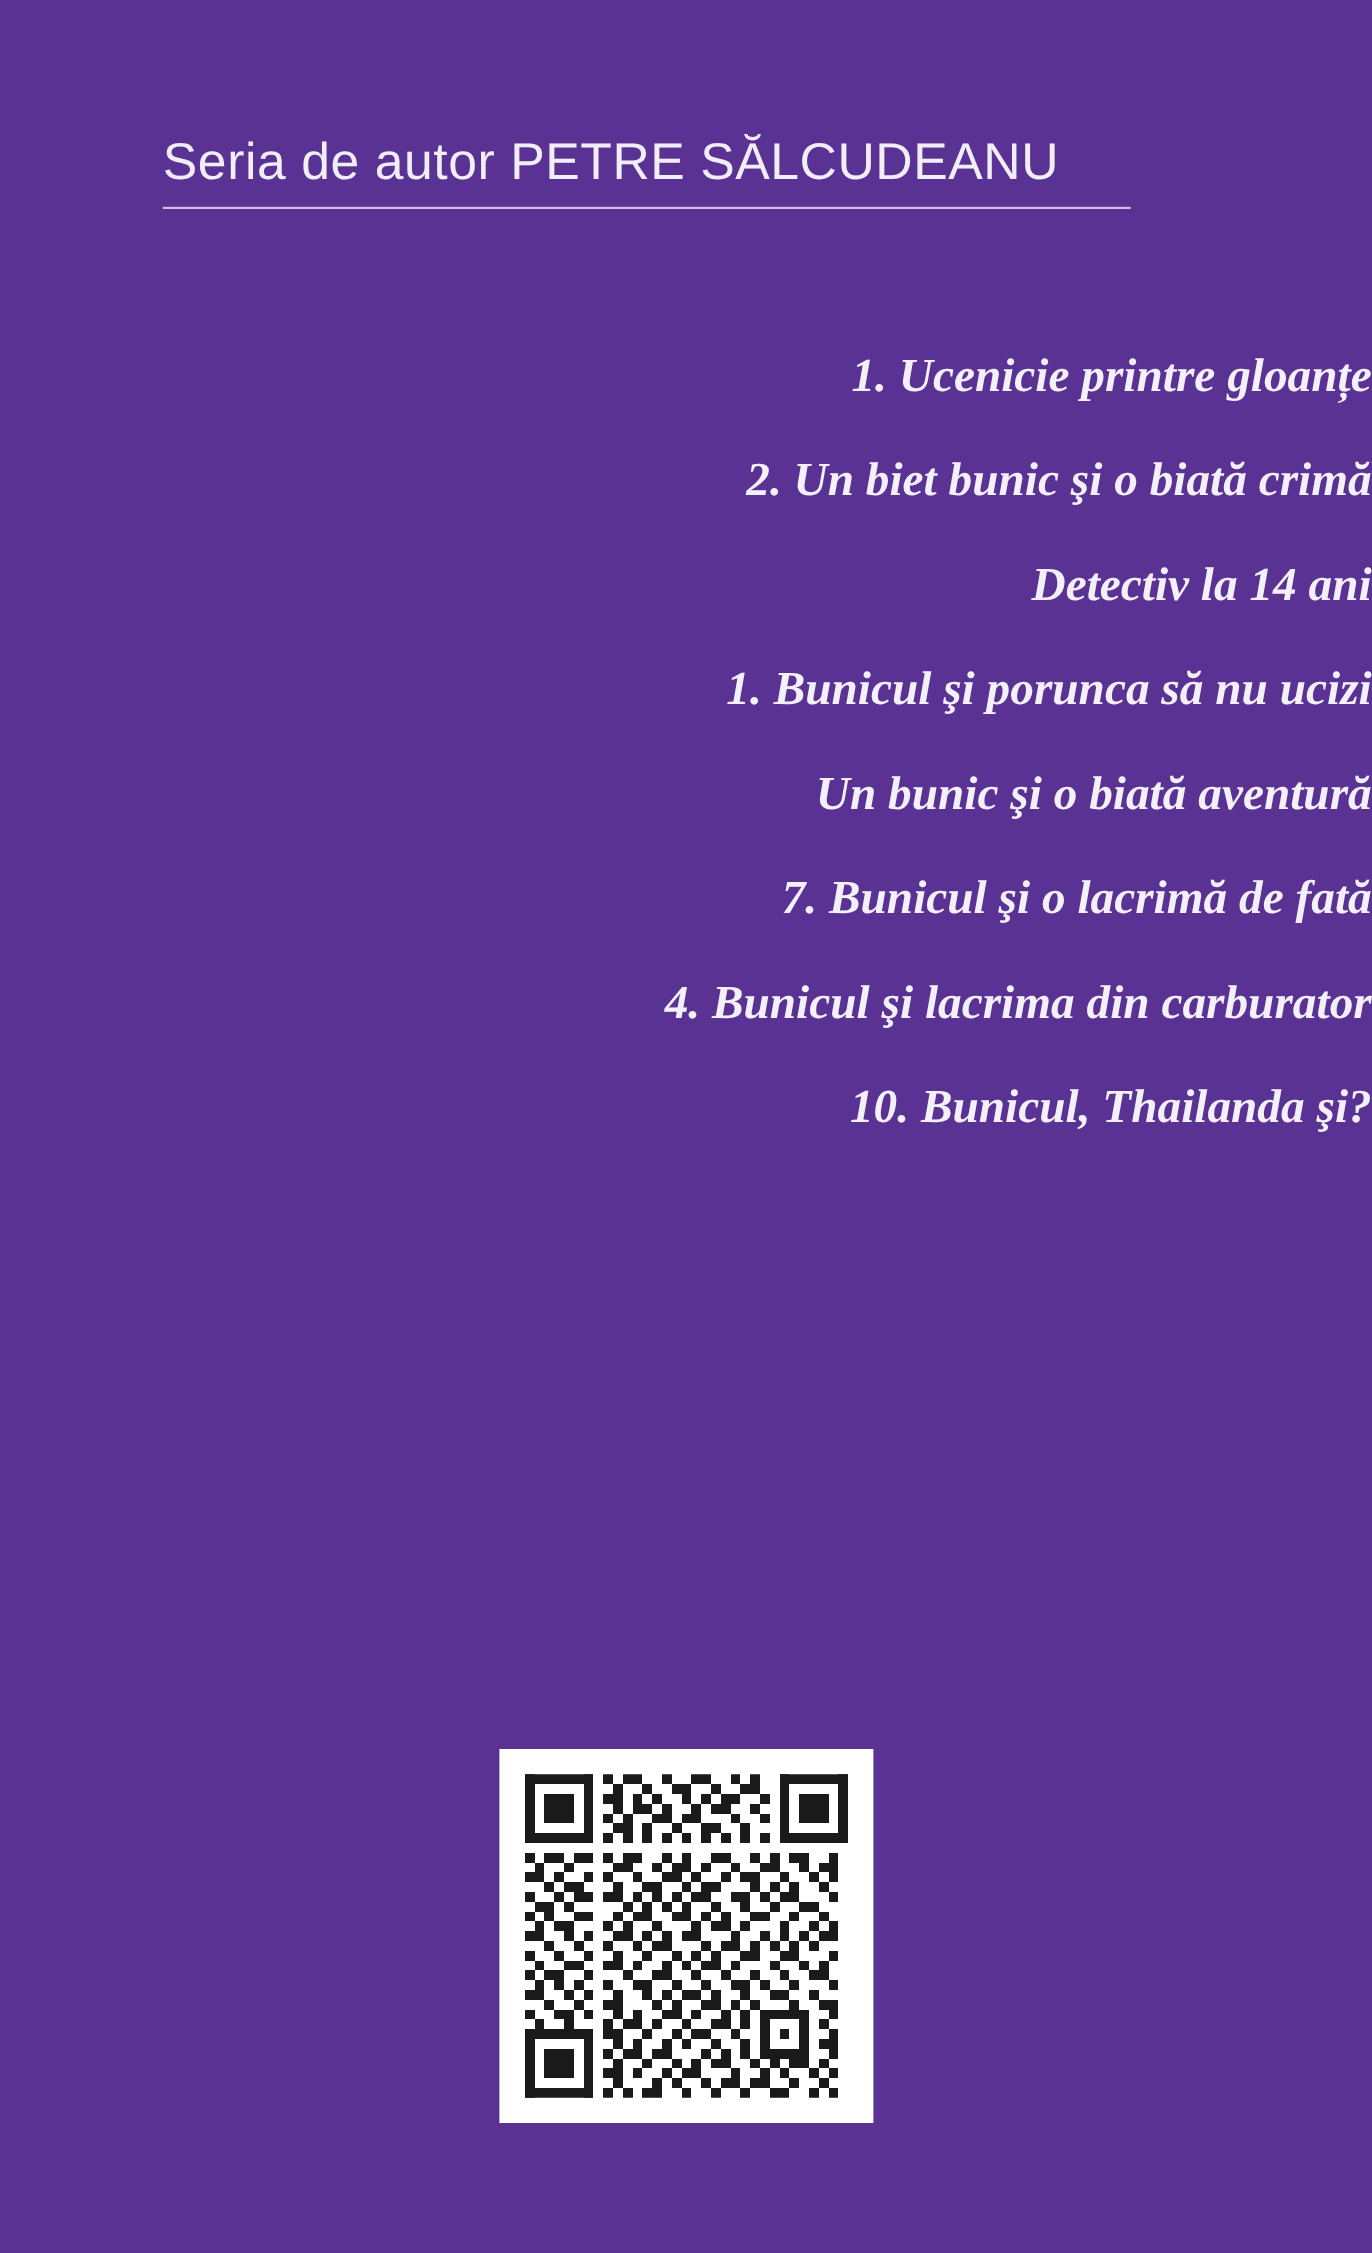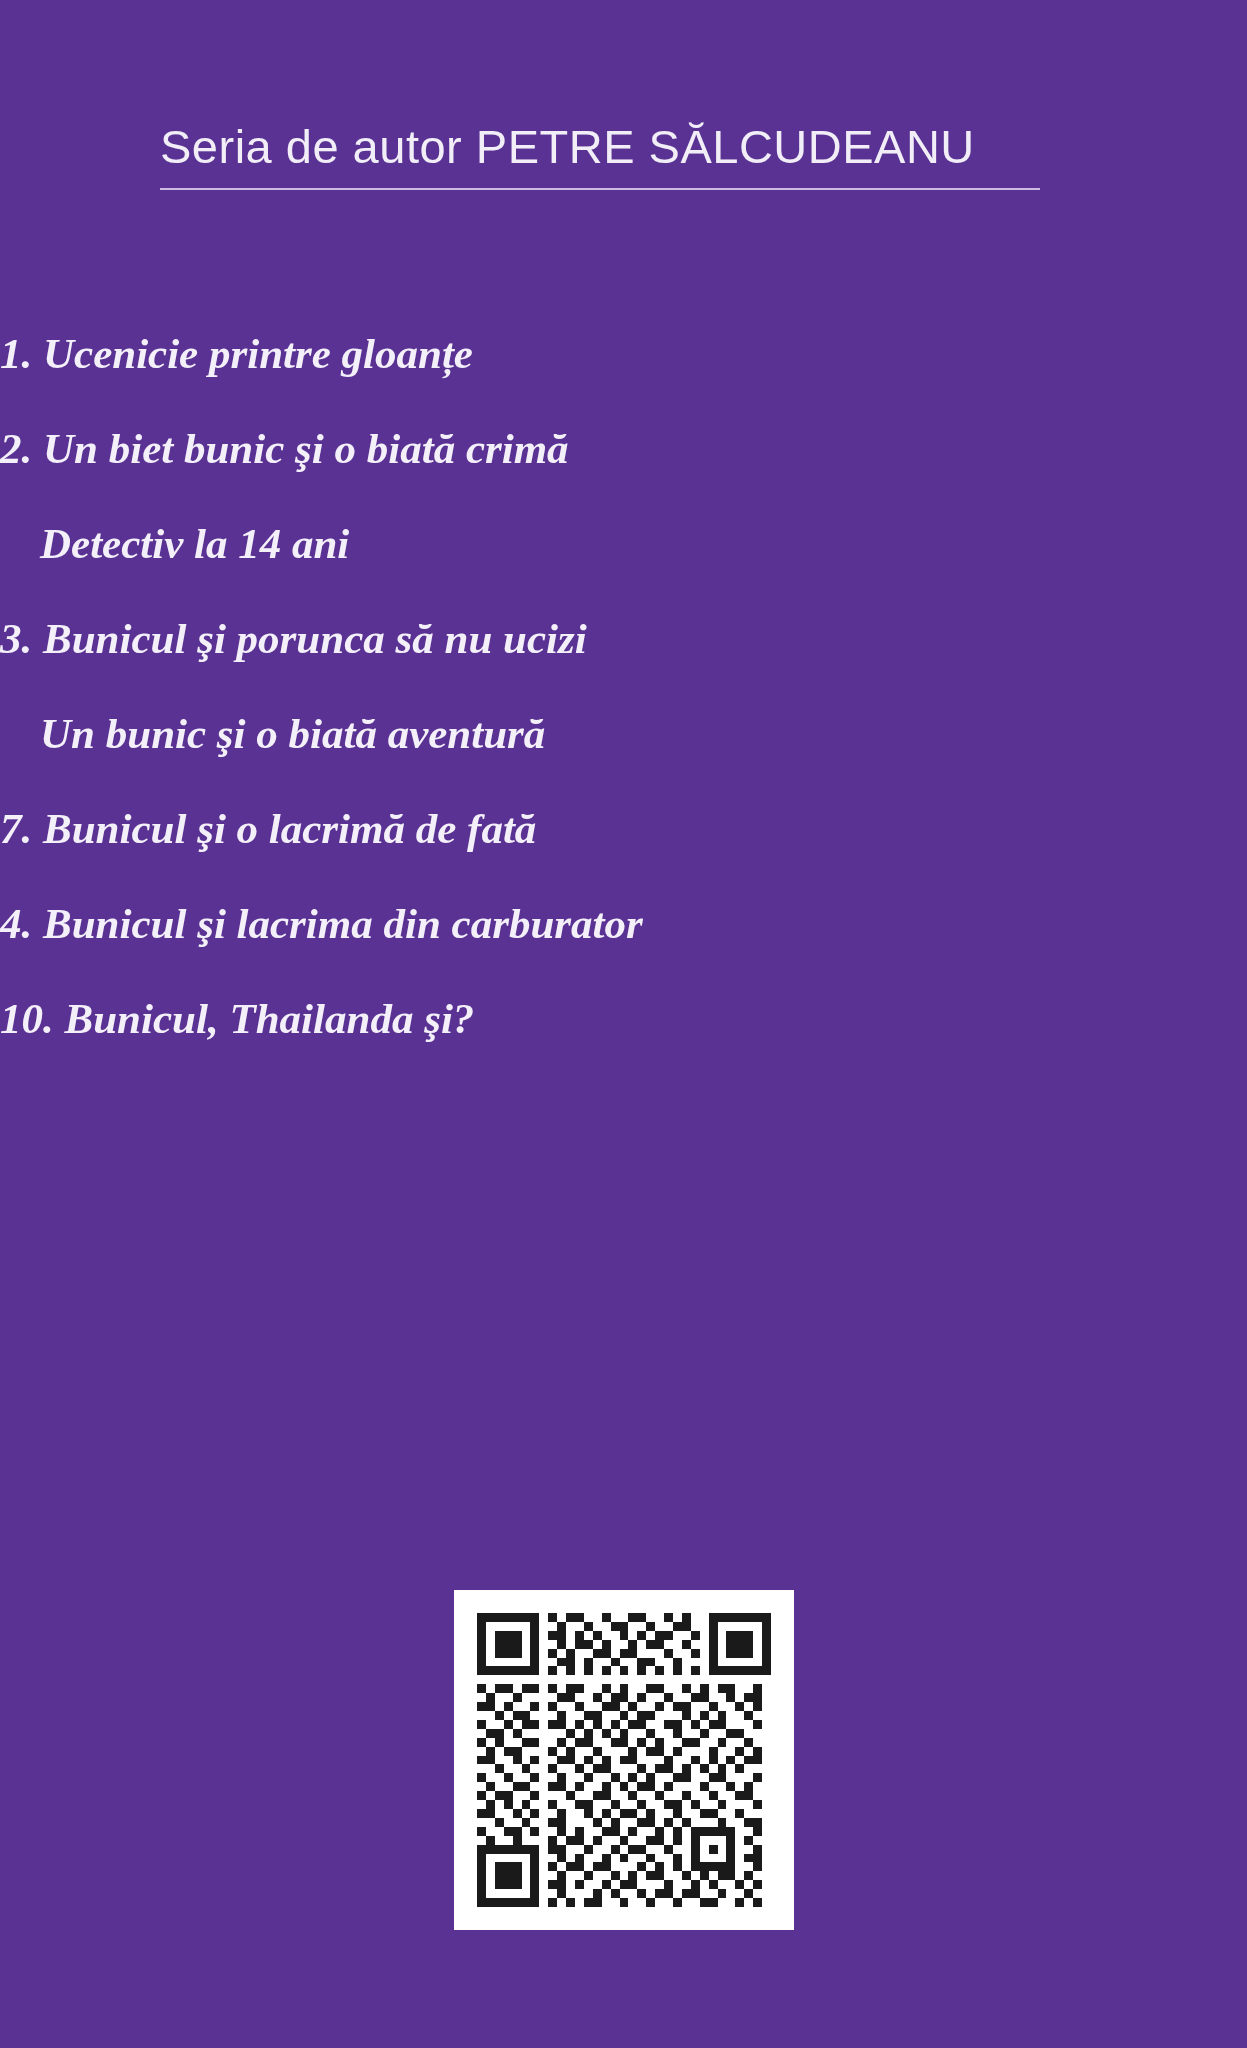--- a/index.html
+++ b/index.html
@@ -15,21 +15,21 @@
   }
   .page {
     position: relative;
     width: 1247px;
     height: 2048px;
     background: #5a3293;
     box-sizing: border-box;
   }
   .header {
     position: absolute;
-    left: 160px;
+    left: 148px;
     top: 120px;
     width: 890px;
   }
   .header-title {
     color: #f2eef8;
     font-family: "Liberation Sans", sans-serif;
     font-size: 47px;
     font-weight: 400;
     letter-spacing: 0.5px;
     white-space: nowrap;
@@ -37,23 +37,23 @@
   }
   .header-rule {
     margin-top: 14px;
     height: 2px;
     background: #cdbde4;
     width: 880px;
   }
   .series-list {
     position: absolute;
     left: 0;
-    top: 332px;
+    top: 320px;
     width: 1247px;
-    text-align: left;
+    text-align: right;
   }
   .series-item {
     color: #f4f0fa;
     font-family: "Liberation Serif", serif;
     font-style: italic;
     font-weight: bold;
     font-size: 43px;
     line-height: 1.0;
     margin: 0 0 52px 0;
     white-space: nowrap;
@@ -97,21 +97,21 @@
     <div class="series-item">
       <span>1. Ucenicie printre gloanțe</span>
     </div>
     <div class="series-item">
       <span>2. Un biet bunic şi o biată crimă</span>
     </div>
     <div class="series-item">
       <span class="cont-line">Detectiv la 14 ani</span>
     </div>
     <div class="series-item">
-      <span>3. Bunicul şi porunca să nu ucizi</span>
+      <span>1. Bunicul şi porunca să nu ucizi</span>
     </div>
     <div class="series-item">
       <span class="cont-line">Un bunic şi o biată aventură</span>
     </div>
     <div class="series-item">
       <span>7. Bunicul şi o lacrimă de fată</span>
     </div>
     <div class="series-item">
       <span>4. Bunicul şi lacrima din carburator</span>
     </div>

